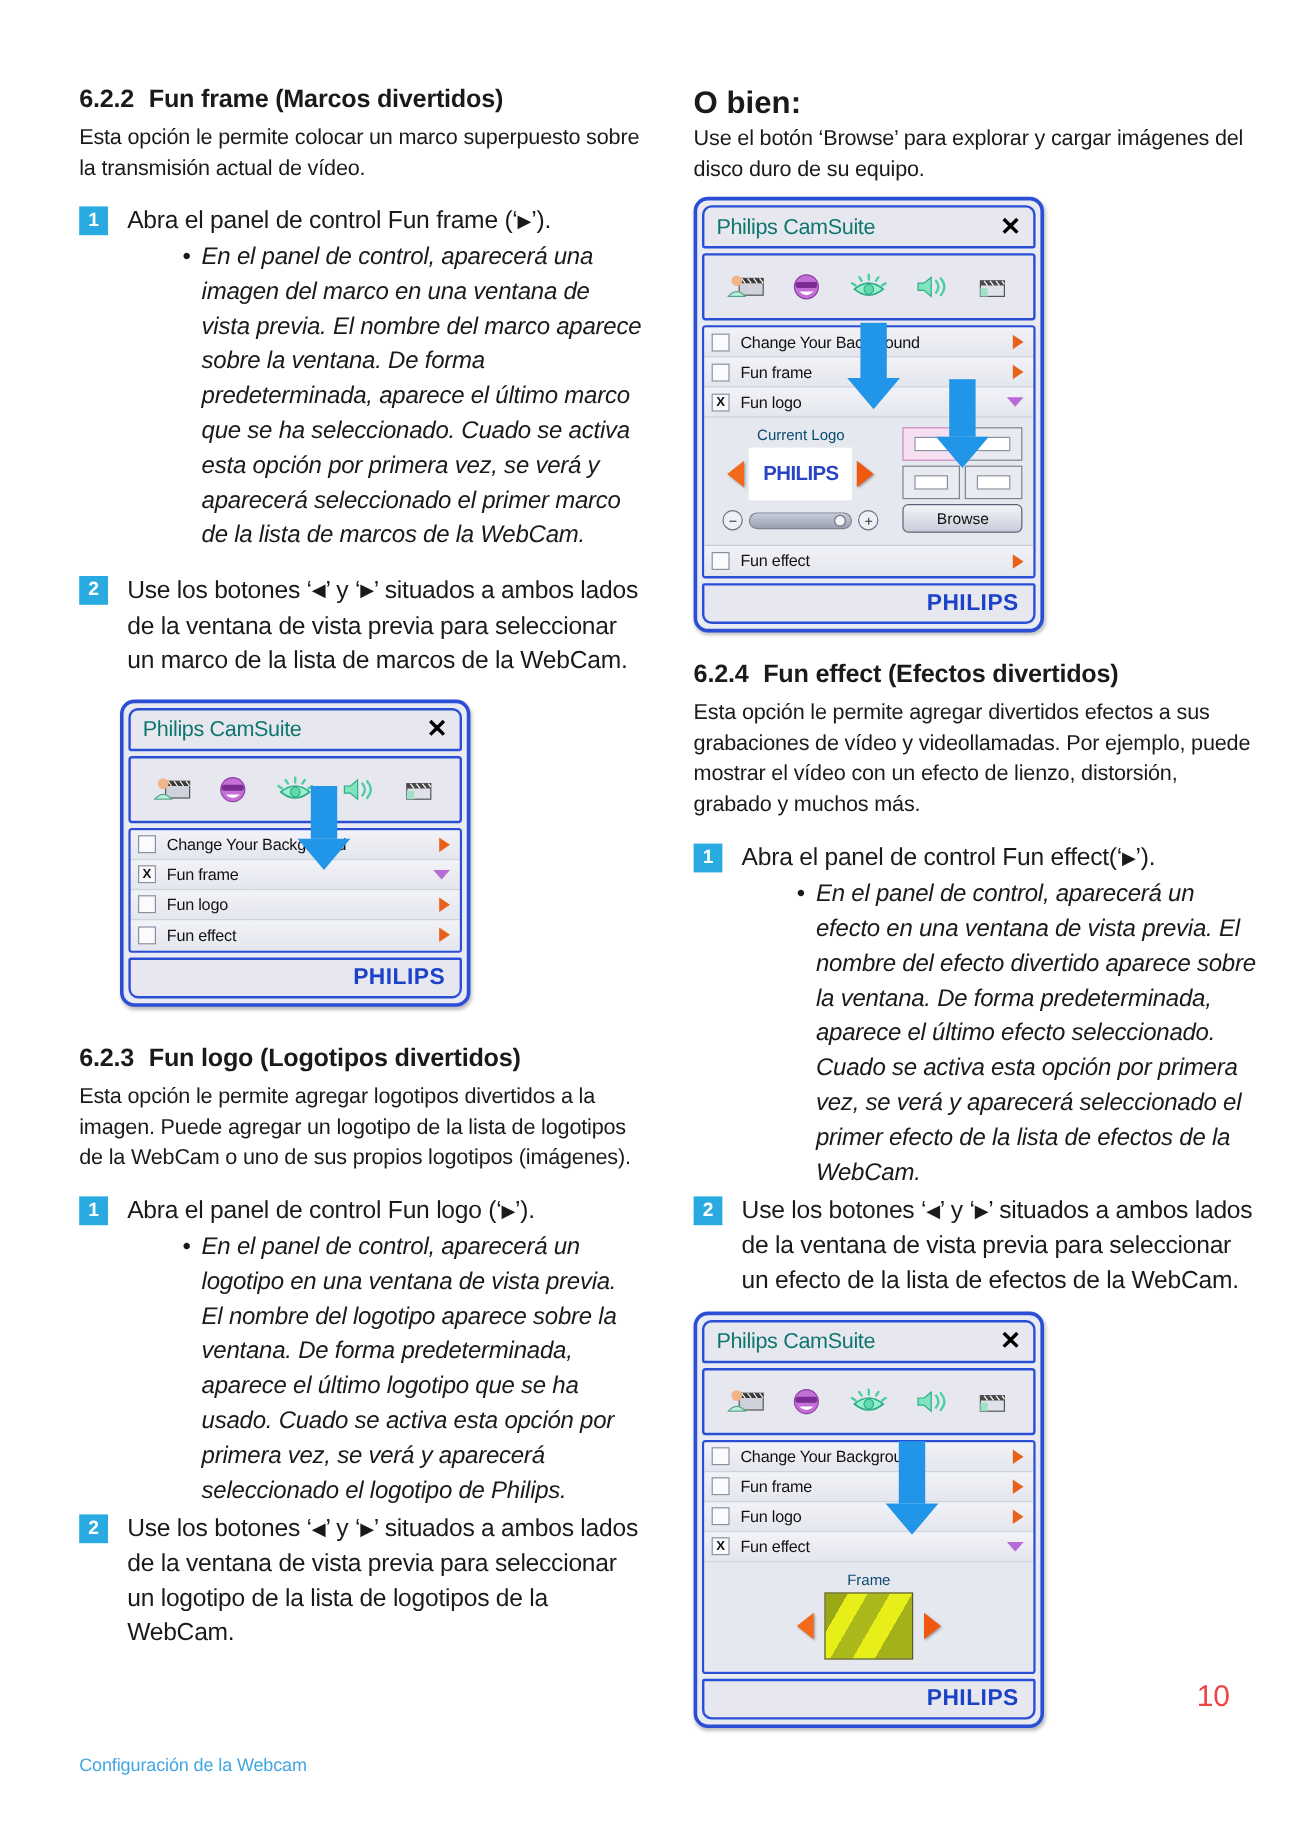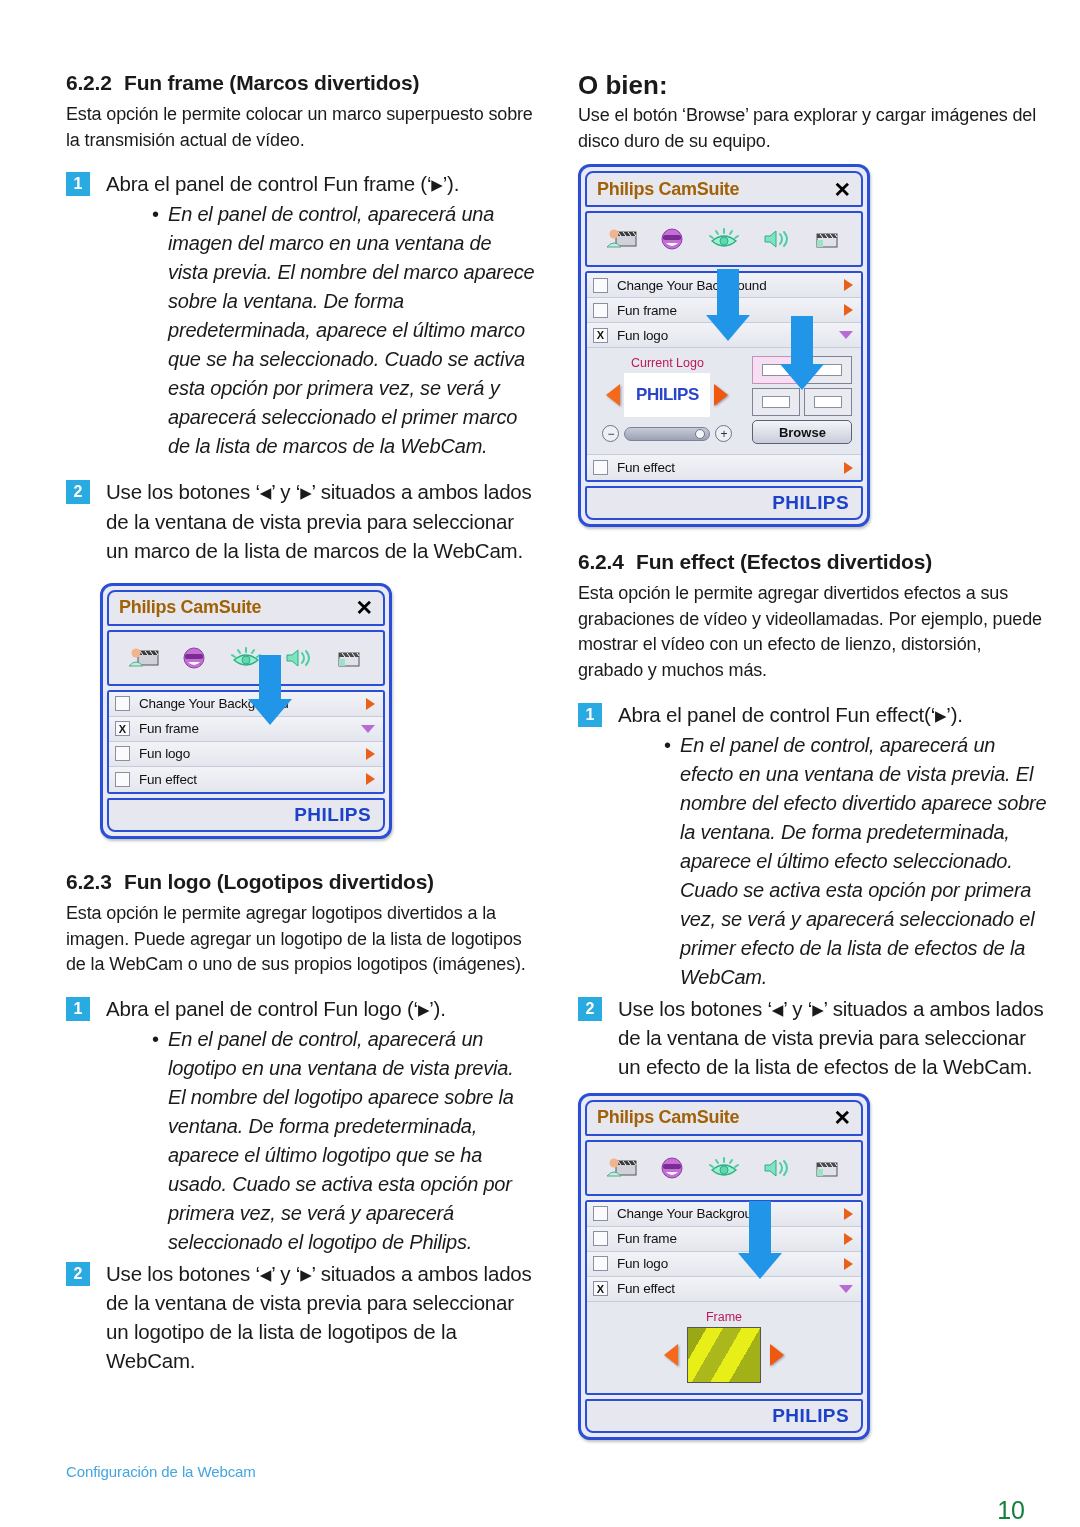--- a/index.html
+++ b/index.html
@@ -45,21 +45,21 @@
   .camsuite{
     border:3px solid #2A4FD6;border-radius:12px;background:#e9eaf2;
     padding:4px;box-sizing:border-box;position:relative;
     box-shadow:1px 2px 3px rgba(0,0,0,.25);
   }
   .cs-title{
     background:#e7e7ef;border:2px solid #2A4FD6;border-radius:8px 8px 2px 2px;
     height:36px;display:flex;align-items:center;padding:0 10px;
     justify-content:space-between;box-sizing:border-box;
   }
-  .cs-title .t{font-size:18px;font-weight:bold;color:#a16207;letter-spacing:-0.3px;}
+  .cs-title .t{font-size:18px;font-weight:normal;color:#0f766e;letter-spacing:-0.3px;}
   .cs-title .x{font-size:21px;font-weight:bold;color:#000;line-height:1;}
   .cs-toolbar{
     margin-top:4px;background:#e7e7ef;border:2px solid #2A4FD6;border-radius:3px;
     height:56px;display:flex;align-items:center;justify-content:space-around;
     padding:0 8px;box-sizing:border-box;
   }
   .cs-body{
     margin-top:4px;background:#eceef4;border:2px solid #2A4FD6;border-radius:3px;
     padding:0;box-sizing:border-box;
   }
@@ -80,21 +80,21 @@
     border-left:9px solid #E8611A;margin-right:2px;
   }
   .cs-caret{
     width:0;height:0;border-left:7px solid transparent;border-right:7px solid transparent;
     border-top:8px solid #B76BD6;margin-right:2px;
   }
   .cs-panel{
     background:#e6e8ef;padding:8px 6px 10px 6px;text-align:center;
     border-bottom:1px solid #c9ccd8;
   }
-  .cs-panel-title{font-size:12.5px;color:#be185d;margin-bottom:3px;}
+  .cs-panel-title{font-size:12.5px;color:#0c4a6e;margin-bottom:3px;}
   .prev-wrap{display:flex;align-items:center;justify-content:center;gap:9px;}
   .nav-tri{width:0;height:0;filter:drop-shadow(1px 1px 1px rgba(0,0,0,.35));}
   .nav-left{border-top:11px solid transparent;border-bottom:11px solid transparent;border-right:14px solid #F36A1D;}
   .nav-right{border-top:11px solid transparent;border-bottom:11px solid transparent;border-left:14px solid #F0580F;}
   .thumb{width:74px;height:56px;border:1px solid #555;box-sizing:border-box;}
   .thumb.aim{
     background:
       radial-gradient(circle at 58% 50%, #6dff2a 0 26%, #23c20a 26% 40%, #0e8f05 40% 47%, transparent 47%),
       linear-gradient(90deg,#000 0 26%, #032005 26% 100%);
   }
@@ -138,37 +138,37 @@
   .thumb-cell{
     width:48px;height:28px;border:1px solid #7d8294;background:#e9ebf1;
     display:flex;align-items:center;justify-content:center;box-sizing:border-box;
   }
   .thumb-cell.pink{background:#f6dff2;border-color:#c98ec0;}
   .thumb-cell i{display:block;width:26px;height:10px;border:1px solid #8a8fa2;background:#fff;}
   .browse-btn{
     width:100px;height:24px;border:1px solid #5b6074;border-radius:5px;
     background:linear-gradient(#f4f5f9,#c9cdda);
     display:flex;align-items:center;justify-content:center;
-    font-size:13px;font-weight:bold;color:#111;box-sizing:border-box;
+    font-size:13px;font-weight:normal;color:#111;box-sizing:border-box;
   }
 
   
   .bluearrow{position:absolute;pointer-events:none;}
   .bluearrow .shaft{background:#2196E8;margin:0 auto;}
   .bluearrow .head{
     width:0;height:0;border-left:22px solid transparent;border-right:22px solid transparent;
     border-top:26px solid #2196E8;margin:0 auto;
   }
 
   
   .footer-note{
     position:absolute;left:66px;top:1463px;font-size:15px;color:#43A6E0;letter-spacing:-0.1px;
   }
   .page-num{
-    position:absolute;right:55px;top:1496px;font-size:25px;color:#15803d;
+    position:absolute;right:55px;top:1400px;font-size:25px;color:#ef4444;
   }
 
   
   .ticon{width:34px;height:26px;position:relative;}
 </style>
 </head>
 <body>
 
 <div class="page">
 

